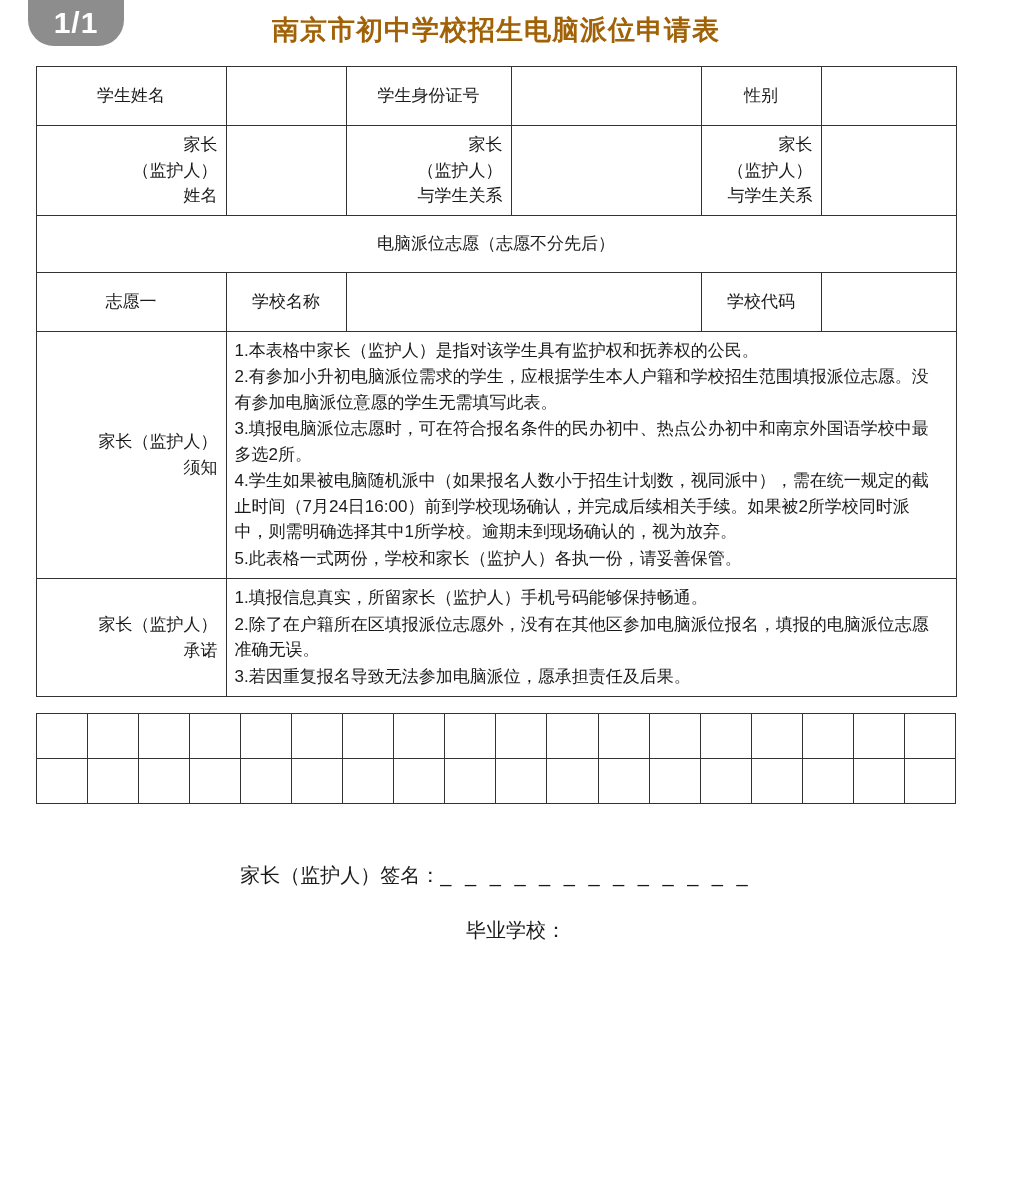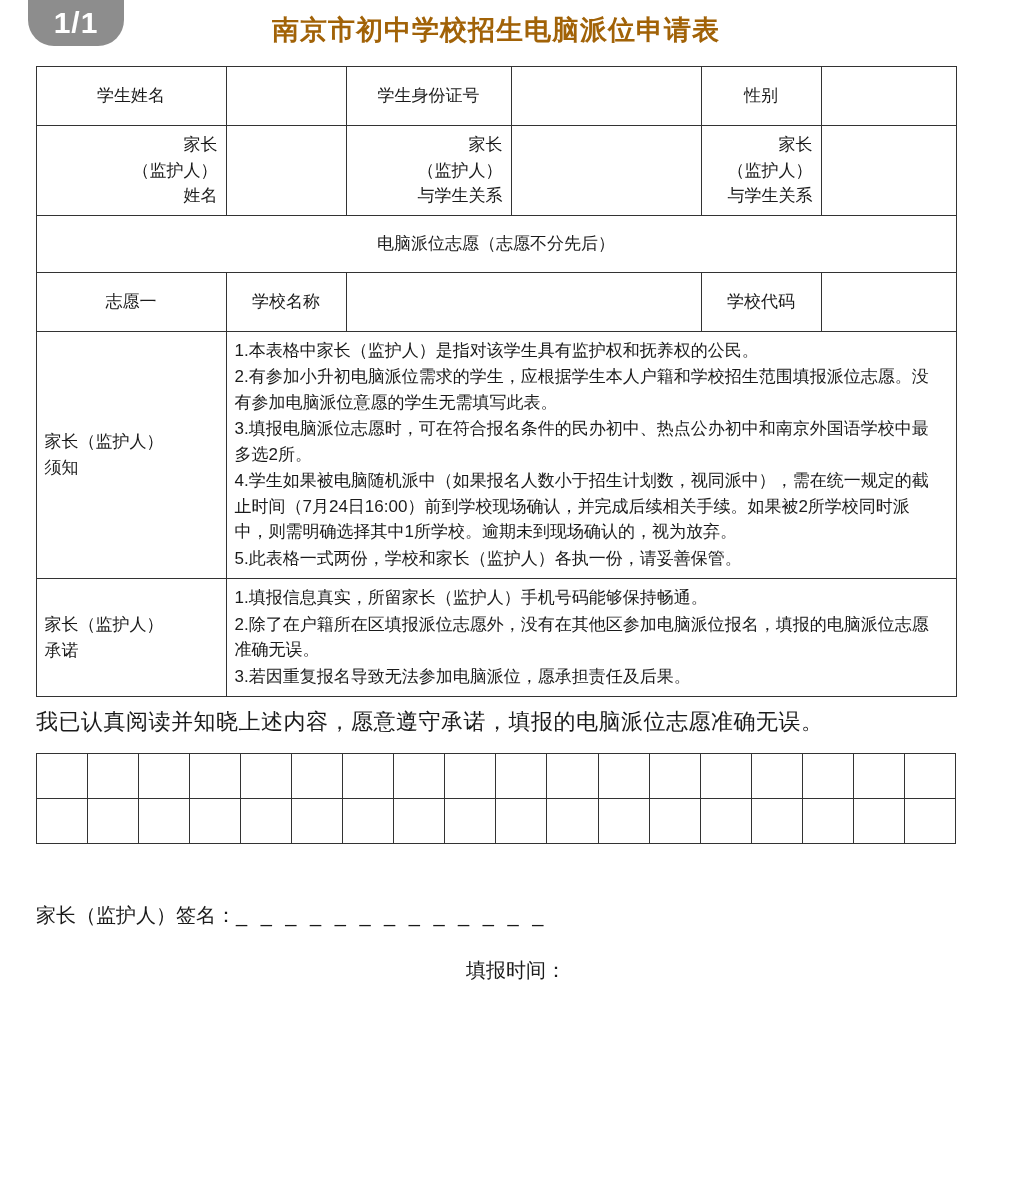--- a/index.html
+++ b/index.html
@@ -80,21 +80,21 @@
   td.notes {
     font-size: 16.5px;
     line-height: 1.72;
     text-align: left;
     padding: 10px 12px 12px 12px;
   }
   td.notes p {
     margin: 0 13px 1px 0;
   }
   .side-label {
-    text-align: left;
+    text-align: right;
     font-size: 17px;
     line-height: 1.5;
   }
   .instr-line {
     width: 920px;
     margin: 14px auto 0 auto;
     font-size: 17px;
   }
   .pledge-line {
     width: 920px;
@@ -109,20 +109,21 @@
     table-layout: fixed;
   }
   table.grid td {
     border: 1px solid #333333;
     height: 42px;
   }
   .sign-row {
     width: 920px;
     margin: 58px auto 0 auto;
     font-size: 20px;
+    text-align: center;
     white-space: nowrap;
   }
   .sign-dashes {
     letter-spacing: 4px;
     font-size: 20px;
   }
   .time-row {
     width: 920px;
     margin: 28px auto 0 auto;
     font-size: 20px;
@@ -216,21 +217,20 @@
       </td>
       <td class="notes" colspan="5">
         <p>1.填报信息真实，所留家长（监护人）手机号码能够保持畅通。</p>
         <p>2.除了在户籍所在区填报派位志愿外，没有在其他区参加电脑派位报名，填报的电脑派位志愿准确无误。</p>
         <p>3.若因重复报名导致无法参加电脑派位，愿承担责任及后果。</p>
       </td>
     </tr>
   </tbody>
     </table>
 
-  <div class="pledge-line">我已认真阅读并知晓上述内容，愿意遵守承诺，填报的电脑派位志愿准确无误。</div>
 
   <table class="grid">
     <tbody>
         <tr>
       <td></td>
           <td></td>
       <td></td>
           <td></td>
       <td></td>
           <td></td>
@@ -268,16 +268,16 @@
           <td></td>
     </tr>
   </tbody>
     </table>
 
   <div class="sign-row">
     <span>家长（监护人）签名：</span><span class="sign-dashes">_ _ _ _ _ _ _ _ _ _ _ _ _</span>
   </div>
 
   <div class="time-row">
-    <span>填报时间：</span>
+    <span>毕业学校：</span>
   </div>
 
 </div>
 
 </body></html>

